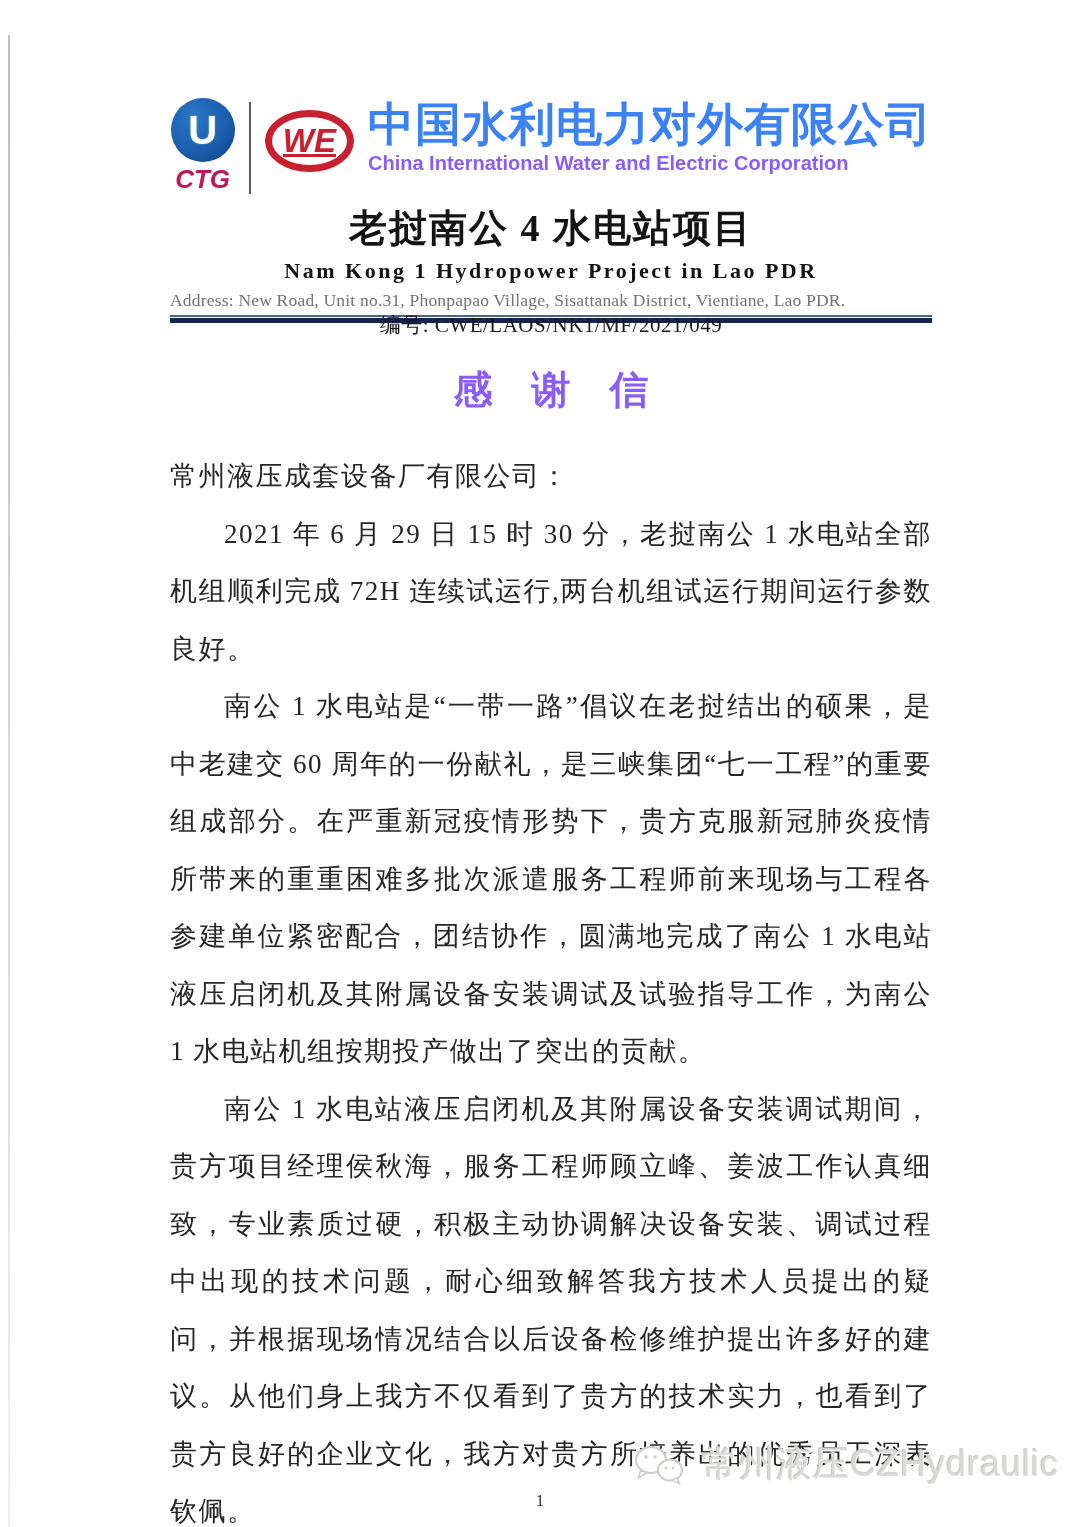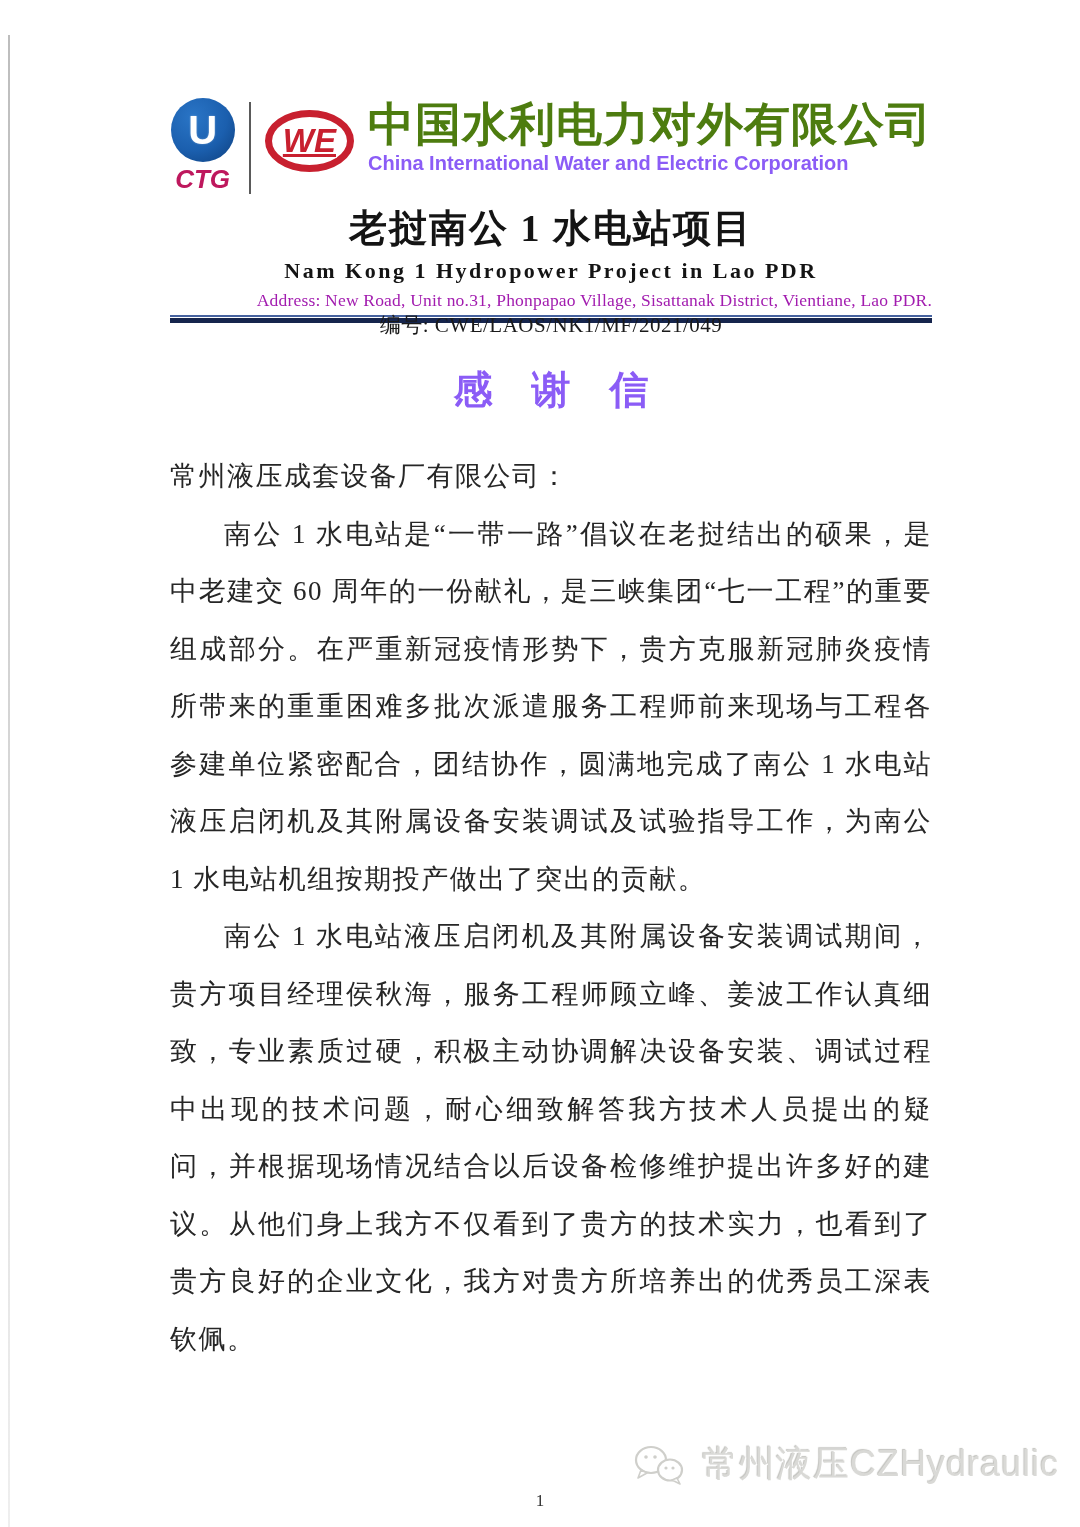--- a/index.html
+++ b/index.html
@@ -67,39 +67,39 @@
     font-weight: 700; font-style: italic;
     font-size: 33px; color: #c8202f; letter-spacing: 0;
     text-shadow: 1px 1px 0 #fff, -1px -1px 0 #fff;
     text-decoration: underline;
   }
 
   .company-names { margin-top: 0; }
   .company-cn {
     font-family: "Liberation Sans", "DejaVu Sans", sans-serif;
     font-weight: 700; font-size: 46px; line-height: 1.15;
-    color: #4d7c0f; letter-spacing: 1px; white-space: nowrap;
+    color: #3b82f6; letter-spacing: 1px; white-space: nowrap;
   }
   .company-en {
     font-family: "Liberation Sans", "DejaVu Sans", sans-serif;
     font-weight: 700; font-size: 20px; color: #8b5cf6;
     margin-top: 1px; white-space: nowrap;
   }
 
   .project-cn {
     text-align: center; margin-top: 8px;
     font-weight: 700; font-size: 38px; color: #141414; letter-spacing: 2px;
   }
   .project-en {
     text-align: center; margin-top: 4px;
     font-weight: 700; font-size: 22px; color: #141414; letter-spacing: 2.5px;
   }
   .address {
-    text-align: right; margin-top: 6px;
-    font-size: 17.5px; color: #a21caf; letter-spacing: .2px;
+    text-align: left; margin-top: 6px;
+    font-size: 17.5px; color: #737373; letter-spacing: .2px;
   }
   .rule {
     margin-top: 4px; height: 8px;
     background: linear-gradient(180deg,
       #46629f 0%, #46629f 28%,
       #ffffff 28%, #ffffff 42%,
       #16254d 42%, #16254d 100%);
   }
 
   
@@ -153,32 +153,33 @@
       <div class="cwe-logo">
         <div class="cwe-crescent"></div>
         <div class="cwe-we">WE</div>
       </div>
       <div class="company-names">
         <div class="company-cn">中国水利电力对外有限公司</div>
         <div class="company-en">China International Water and Electric Corporation</div>
       </div>
     </div>
 
-    <div class="project-cn">老挝南公 1 水电站项目</div>
+    <div class="project-cn">老挝南公 4 水电站项目</div>
     <div class="project-en">Nam Kong 1 Hydropower Project in Lao PDR</div>
     <div class="address">Address: New Road, Unit no.31, Phonpapao Village, Sisattanak District, Vientiane, Lao PDR.</div>
     <div class="rule"></div>
   </div>
 
   <div class="ref-line">编号: CWE/LAOS/NK1/MF/2021/049</div>
 
   <div class="letter-title">感　谢　信</div>
 
   <div class="letter-body">
     <p class="salutation">常州液压成套设备厂有限公司：</p>
+    <p class="para">2021 年 6 月 29 日 15 时 30 分，老挝南公 1 水电站全部机组顺利完成 72H 连续试运行,两台机组试运行期间运行参数良好。</p>
     <p class="para">南公 1 水电站是“一带一路”倡议在老挝结出的硕果，是中老建交 60 周年的一份献礼，是三峡集团“七一工程”的重要组成部分。在严重新冠疫情形势下，贵方克服新冠肺炎疫情所带来的重重困难多批次派遣服务工程师前来现场与工程各参建单位紧密配合，团结协作，圆满地完成了南公 1 水电站液压启闭机及其附属设备安装调试及试验指导工作，为南公 1 水电站机组按期投产做出了突出的贡献。</p>
     <p class="para">南公 1 水电站液压启闭机及其附属设备安装调试期间，贵方项目经理侯秋海，服务工程师顾立峰、姜波工作认真细致，专业素质过硬，积极主动协调解决设备安装、调试过程中出现的技术问题，耐心细致解答我方技术人员提出的疑问，并根据现场情况结合以后设备检修维护提出许多好的建议。从他们身上我方不仅看到了贵方的技术实力，也看到了贵方良好的企业文化，我方对贵方所培养出的优秀员工深表钦佩。</p>
   </div>
 
   <div class="watermark">
     <span>
       <svg width="52" height="42" viewBox="0 0 52 42">
         <ellipse cx="18" cy="16" rx="15" ry="13" fill="#ffffff" stroke="#cfcfcb" stroke-width="2.2"></ellipse>
         <path d="M8 26 L5 34 L14 29 Z" fill="#ffffff" stroke="#cfcfcb" stroke-width="1.6" stroke-linejoin="round"></path>
         <circle cx="13" cy="13" r="1.8" fill="#cfcfcb"></circle>

